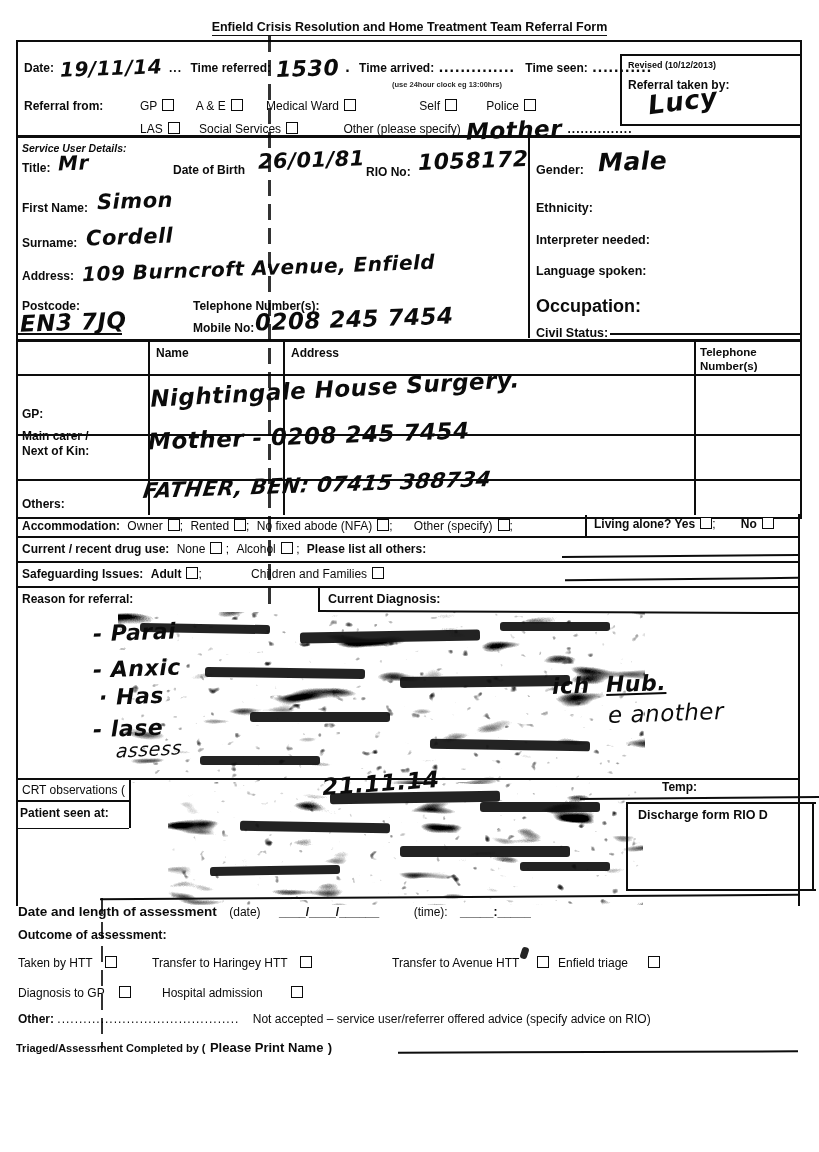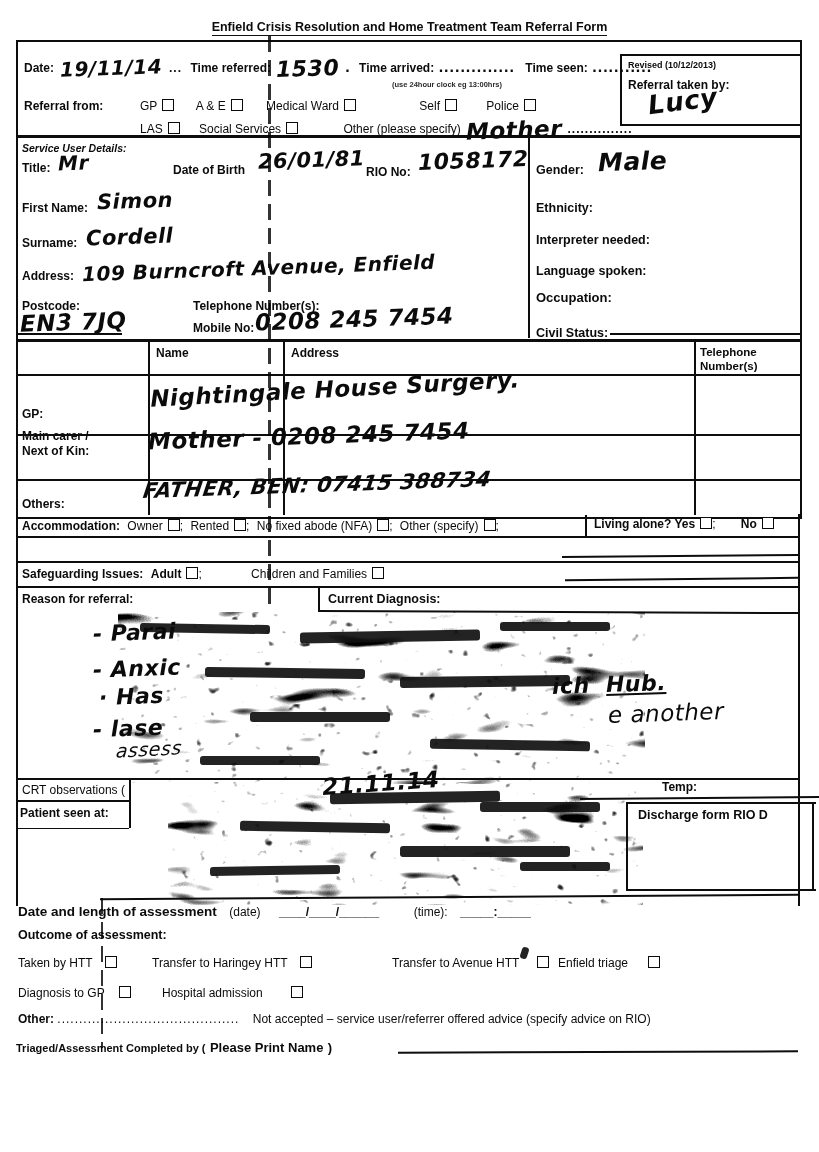--- a/index.html
+++ b/index.html
@@ -89,21 +89,21 @@
   <div class="hline" style="left:18px;top:333px;width:104px;height:2px;"></div>
   <div class="abs lbl" style="left:193px;top:299px;">Telephone Number(s):</div>
   <div class="abs lbl" style="left:193px;top:321px;">Mobile No:</div>
   <div class="hw abs" style="left:255px;top:308px;font-size:23px;">0208 245 7454</div>
 
   <div class="abs lbl" style="left:536px;top:163px;font-size:12.5px;">Gender:</div>
   <div class="hw abs" style="left:598px;top:149px;font-size:25px;">Male</div>
   <div class="abs lbl" style="left:536px;top:201px;font-size:12.5px;">Ethnicity:</div>
   <div class="abs lbl" style="left:536px;top:233px;font-size:12.5px;">Interpreter needed:</div>
   <div class="abs lbl" style="left:536px;top:264px;font-size:12.5px;">Language spoken:</div>
-  <div class="abs lbl" style="left:536px;top:290px;font-size:13px;">Occupation:</div>
+  <div class="abs lbl" style="left:536px;top:296px;font-size:18px;">Occupation:</div>
   <div class="abs lbl" style="left:536px;top:326px;font-size:12.5px;">Civil Status:</div>
   <div class="hline" style="left:610px;top:333px;width:190px;height:1.6px;"></div>
 
   <div class="box" style="left:16px;top:339px;width:782px;height:176px;"></div>
   <div class="hline" style="left:16px;top:374px;width:784px;height:2px;"></div>
   <div class="hline" style="left:16px;top:434px;width:784px;height:2px;"></div>
   <div class="hline" style="left:16px;top:479px;width:784px;height:2px;"></div>
   <div class="vline" style="left:148px;top:339px;width:1.6px;height:176px;"></div>
   <div class="vline" style="left:283px;top:339px;width:1.6px;height:176px;"></div>
   <div class="vline" style="left:694px;top:339px;width:1.6px;height:176px;"></div>
@@ -118,29 +118,37 @@
   <div class="hw abs" style="left:143px;top:475px;font-size:21px;transform:rotate(-2deg) skewX(-10deg);">FATHER, BEN: 07415 388734</div>
 
   <div class="vline" style="left:16px;top:514px;width:2.4px;height:392px;"></div>
   <div class="vline" style="left:798px;top:514px;width:2.4px;height:392px;"></div>
 
   <div class="abs lbl-n" style="left:22px;top:519px;white-space:nowrap;">
     <span style="font-weight:700;">Accommodation:</span>
     <span style="margin-left:4px;">Owner</span><span class="cb"></span><span>;</span>
     <span style="margin-left:4px;">Rented</span><span class="cb"></span><span>;</span>
     <span style="margin-left:4px;">No fixed abode (NFA)</span><span class="cb"></span><span>;</span>
-    <span style="margin-left:4px;">Other (specify)</span><span class="cb"></span><span>;</span>
+    <span style="margin-left:18px;">Other (specify)</span><span class="cb"></span><span>;</span>
   </div>
   <div class="vline" style="left:585px;top:515px;width:1.6px;height:21px;"></div>
   <div class="abs lbl-n" style="left:594px;top:517px;white-space:nowrap;">
     <span style="font-weight:700;">Living alone? Yes</span><span class="cb"></span><span>;</span>
     <span style="margin-left:22px;font-weight:700;">No</span><span class="cb"></span>
   </div>
   <div class="hline" style="left:16px;top:536px;width:784px;height:2.2px;"></div>
 
+  <div class="abs lbl-n" style="left:22px;top:542px;white-space:nowrap;">
+    <span style="font-weight:700;">Current / recent drug use:</span>
+    <span style="margin-left:4px;">None</span><span class="cb"></span>
+    <span>;</span>
+    <span style="margin-left:4px;">Alcohol</span><span class="cb"></span>
+    <span>;</span>
+    <span style="margin-left:4px;font-weight:700;">Please list all others:</span>
+  </div>
   <div class="hline" style="left:562px;top:555px;width:236px;height:2px;transform:rotate(-0.5deg);"></div>
   <div class="hline" style="left:16px;top:561px;width:784px;height:2.2px;"></div>
 
   <div class="abs lbl-n" style="left:22px;top:567px;white-space:nowrap;">
     <span style="font-weight:700;">Safeguarding Issues:</span>
     <span style="margin-left:4px;font-weight:700;">Adult</span><span class="cb"></span><span>;</span>
     <span style="margin-left:46px;">Children and Families</span><span class="cb"></span>
   </div>
   <div class="hline" style="left:565px;top:578px;width:233px;height:2px;transform:rotate(-0.6deg);"></div>
   <div class="hline" style="left:16px;top:586px;width:784px;height:2.2px;"></div>

